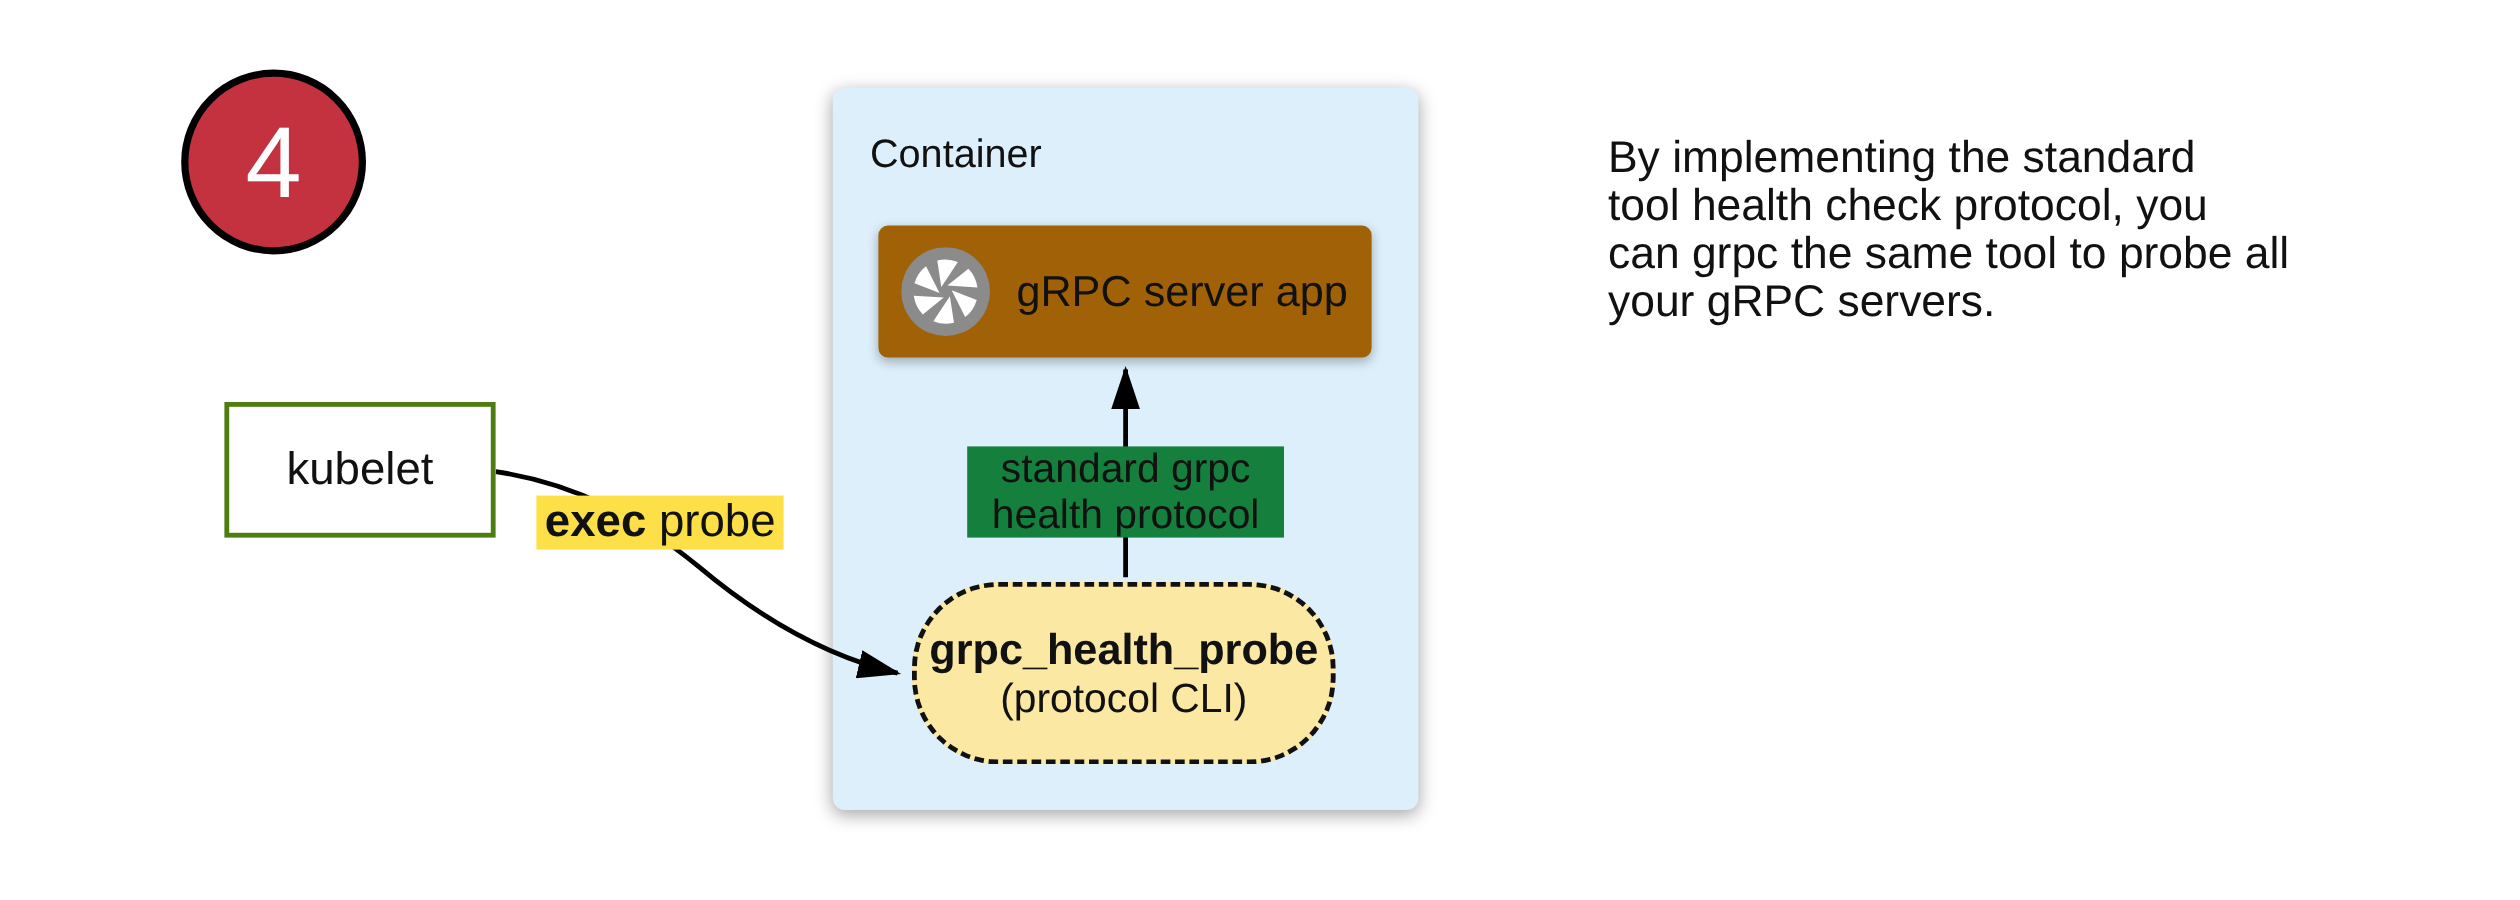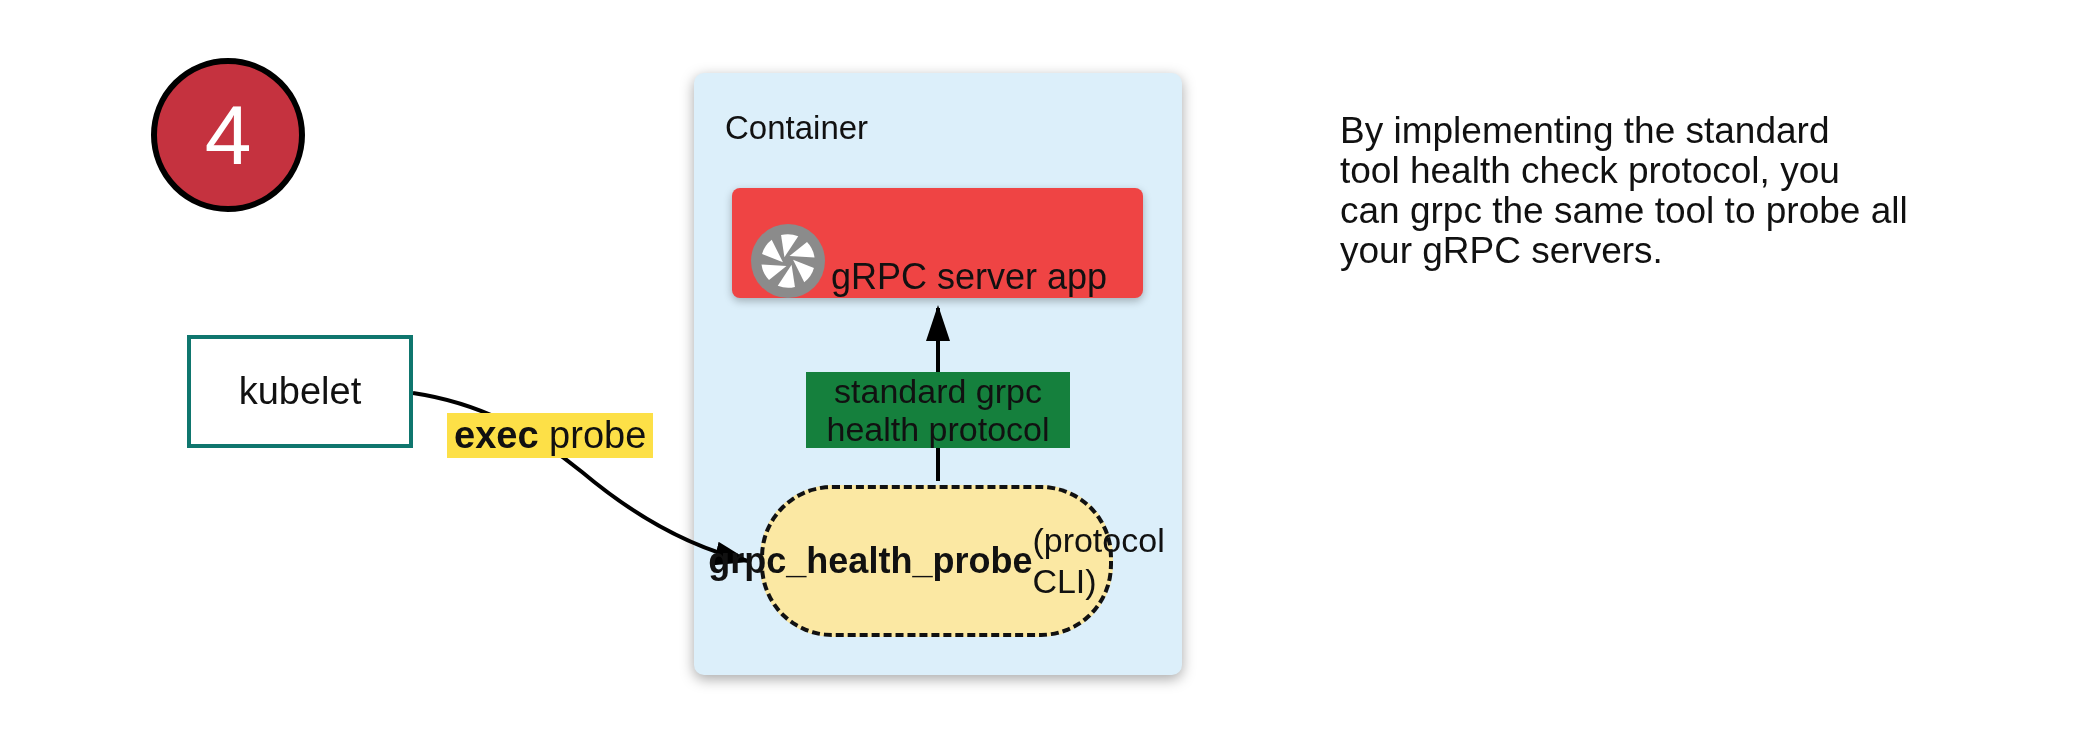--- a/index.html
+++ b/index.html
@@ -18,21 +18,21 @@
     display:flex;align-items:center;justify-content:center;
     color:#fff;font-size:84px;z-index:3;
   }
 
   
   svg.arrows{left:0;top:0;z-index:2;pointer-events:none;}
 
   
   .kubelet{
     left:187px;top:335px;width:226px;height:113px;box-sizing:border-box;
-    background:#fff;border:4px solid #0f766e;
+    background:#fff;border:4px solid #4d7c0f;
     display:flex;align-items:center;justify-content:center;
     font-size:38px;z-index:3;
   }
 
   
   .exec-label{
     left:447px;top:413px;background:#fde047;padding:1px 7px;
     font-size:38px;white-space:nowrap;z-index:3;
   }
   .exec-label b{font-weight:bold;}
@@ -43,36 +43,36 @@
     background:#DCEFFA;box-shadow:0 4px 14px rgba(0,0,0,0.35);
     z-index:1;
   }
   .container-title{
     left:725px;top:109px;font-size:33px;z-index:3;
   }
 
   
   .server-box{
     left:732px;top:188px;width:411px;height:110px;border-radius:8px;
-    background:#ef4444;box-shadow:0 3px 9px rgba(0,0,0,0.28);
-    display:flex;align-items:flex-end;gap:6px;padding-left:19px;
+    background:#a16207;box-shadow:0 3px 9px rgba(0,0,0,0.28);
+    display:flex;align-items:center;gap:22px;padding-left:19px;
     box-sizing:border-box;font-size:36px;z-index:3;
   }
 
   
   .protocol-label{
     left:806px;top:372px;width:264px;text-align:center;
     font-size:34px;line-height:38px;background:#15803d;z-index:3;
   }
 
   
   .probe-pill{
     left:760px;top:485px;width:353px;height:152px;box-sizing:border-box;
     background:#FBE8A3;border:4px dashed #111;border-radius:72px;
-    display:flex;flex-direction:row;align-items:center;justify-content:center;
+    display:flex;flex-direction:column;align-items:center;justify-content:center;
     z-index:3;
   }
   .probe-pill .t1{font-weight:bold;font-size:36px;line-height:1.2;}
   .probe-pill .t2{font-size:34px;line-height:1.2;}
 
   
   .note{
     left:1340px;top:111px;font-size:37px;line-height:40px;z-index:3;
   }
 </style>

